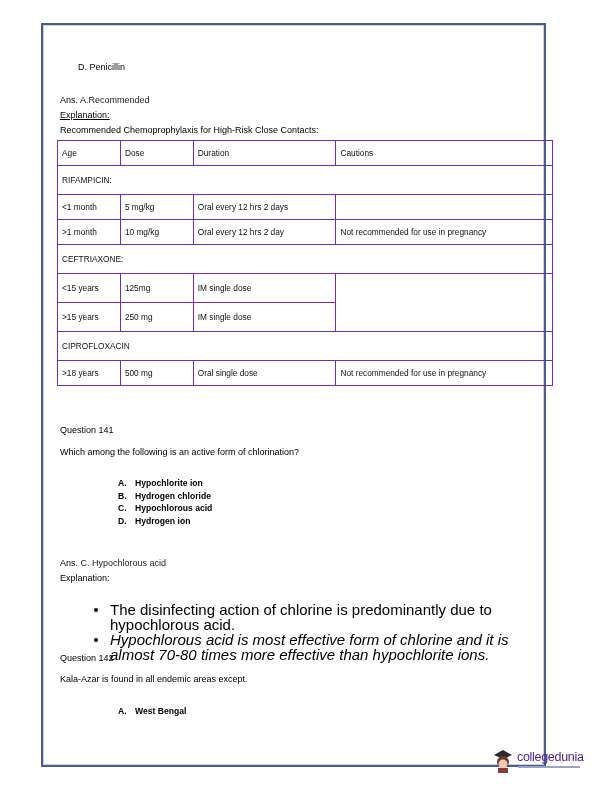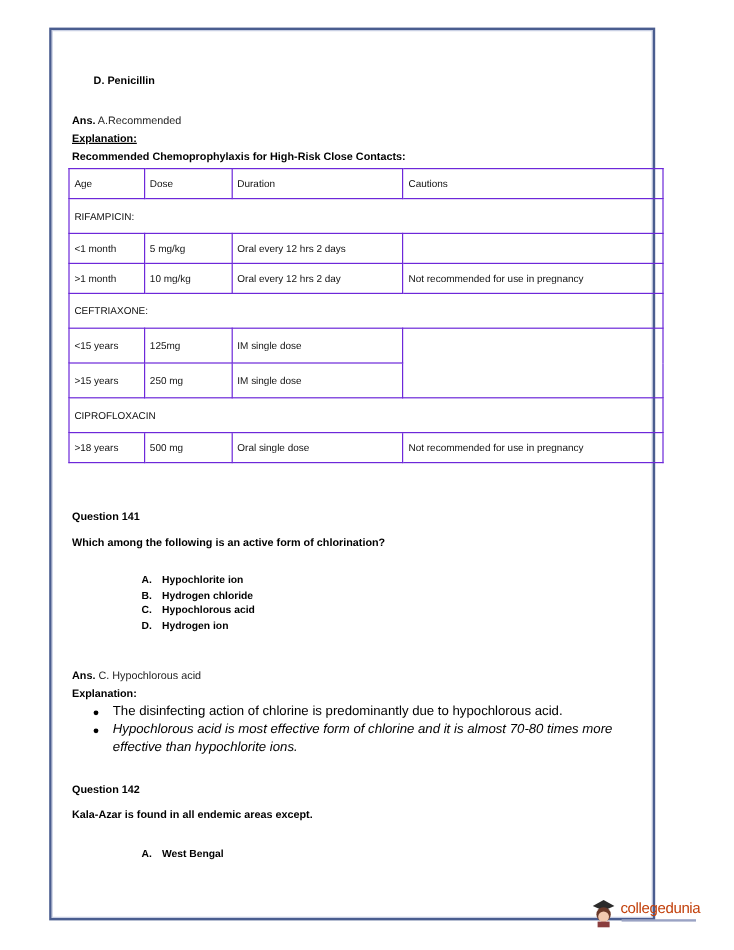--- a/index.html
+++ b/index.html
@@ -1,45 +1,45 @@
 <!DOCTYPE html>
 <html><head>
 <meta charset="utf-8">
 <style>
   html, body { margin:0; padding:0; background:#ffffff; }
   body { width:612px; height:792px; position:relative; overflow:hidden;
          font-family:"Liberation Sans", "DejaVu Sans", sans-serif; color:#000; }
   .page-border { position:absolute; left:41px; top:23px; width:505px; height:744px;
          border:2px solid #4a5d8f; box-shadow: inset 0 0 0 1px #c9d0e4; box-sizing:border-box; }
   .t { position:absolute; font-size:9px; line-height:11px; white-space:nowrap; }
-  .b { font-weight:bold; }
+  .b { font-weight:normal; }
   .u { text-decoration:underline; }
   .norm { font-weight:normal; color:#222; }
 
   table.chemo { position:absolute; left:57px; top:140px; width:496px; border-collapse:collapse;
          font-size:8.3px; }
   table.chemo td { border:1px solid #6d28d9; padding:0 0 0 4px; vertical-align:middle; color:#111; }
   table.chemo tr.hdr td { height:24px; }
   table.chemo tr.sec td { height:28px; }
   table.chemo tr.row td { height:24px; }
   table.chemo tr.row.tall td { height:28px; }
   col.c1 { width:63px; } col.c2 { width:73px; } col.c3 { width:143px; } col.c4 { width:217px; }
 
   ol.opts { position:absolute; margin:0; padding:0; list-style:none; font-size:8.6px; font-weight:bold; }
   ol.opts li { height:12.5px; line-height:12.5px; white-space:nowrap;margin-left:40px; }
   ol.opts li span.letter { display:inline-block; width:17px; }
 
-  ul.bullets { position:absolute; left:78px; top:586px; margin:0; padding:0; list-style:none;
-         font-size:11px; line-height:15px; width:460px; }
+  ul.bullets { position:absolute; left:78px; top:586px; margin:16px; padding:0; list-style:none;
+         font-size:15px; line-height:15px; width:460px; }
   ul.bullets li { position:relative; padding-left:16px; }
   ul.bullets li .dot { position:absolute; left:0; top:6px; width:4px; height:4px; border-radius:50%; background:#000; }
 
   .logo { position:absolute; left:492px; top:747px; width:100px; height:28px; }
   .logo .mascot { position:absolute; left:0; top:2px; width:22px; height:24px; }
-  .logo .word { position:absolute; left:25px; top:3px; font-size:12.5px; color:#c2410c; letter-spacing:-0.3px; }
+  .logo .word { position:absolute; left:25px; top:3px; font-size:12.5px; color:#4c1d95; letter-spacing:-0.3px; }
   .logo .tag { position:absolute; left:26px; top:19px; width:62px; height:2px; background:#9aa3c4; }
 </style>
 </head>
 <body>
 
 <div class="page-border"></div>
 
 <div class="t b" style="left:78px;top:62px;">D.  Penicillin</div>
 
 <div class="t" style="left:60px;top:95px;">

